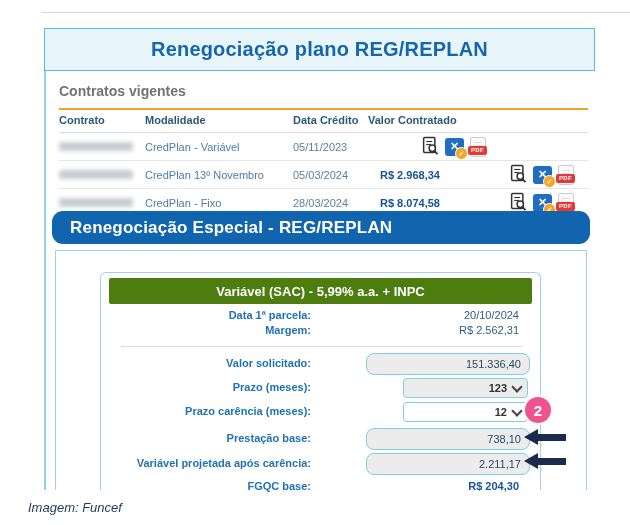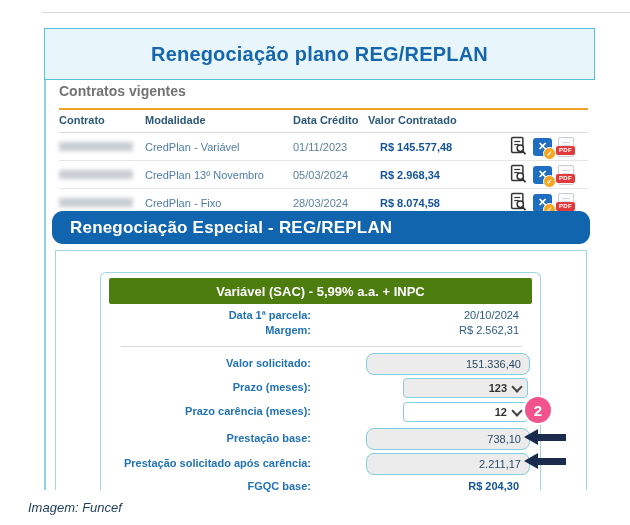--- a/index.html
+++ b/index.html
@@ -5,21 +5,21 @@
   html,body{margin:0;padding:0;background:#ffffff;}
   .stage{
     position:relative;width:630px;height:525px;overflow:hidden;
     font-family:"Liberation Sans",sans-serif;background:#fff;
   }
   .top-crop-line{position:absolute;left:42px;right:0;top:12px;height:1px;background:#d3d8dc;}
   .left-rule{position:absolute;left:44px;top:28px;width:2px;height:462px;background:#8ed3e6;}
 
   
   .title-box{
-    position:absolute;left:44px;top:28px;width:551px;height:52px;
+    position:absolute;left:44px;top:28px;width:551px;height:43px;
     background:#e8f6fb;border:1px solid #55c0da;box-sizing:border-box;
     display:flex;align-items:center;justify-content:center;
   }
   .title-box h1{margin:0;font-size:20px;font-weight:bold;color:#1566ad;letter-spacing:.2px;}
 
   
   .contracts-heading{position:absolute;left:59px;top:83px;margin:0;font-size:14px;font-weight:bold;color:#737373;}
   .orange-rule{position:absolute;left:59px;top:108px;width:529px;height:2px;background:#f0a32a;}
   .tbl{position:absolute;left:59px;top:112px;width:529px;font-size:11px;}
   .tr{display:grid;grid-template-columns:86px 148px 75px 132px 1fr;align-items:center;}
@@ -119,22 +119,21 @@
       <div class="td">Data Crédito</div>
       <div class="td">Valor Contratado</div>
       <div class="td"></div>
     </div>
 
     <div class="tr row">
       <div class="td">
           <div class="blur-chip"></div>
         </div>
       <div class="td modality">CredPlan - Variável</div>
-      <div class="td cdate">01/11/2023</div>
-      <div class="td cvalue">R$ 145.577,48</div>
+      <div class="td cdate">05/11/2023</div>
       <div class="td icons">
         <span class="ic">
           <svg width="18" height="20" viewBox="0 0 24 26">
               <rect x="3.5" y="1.5" width="15" height="20" rx="1.5" fill="none" stroke="#333" stroke-width="2"></rect>
               <line x1="7" y1="7" x2="15" y2="7" stroke="#333" stroke-width="1.6"></line>
               <line x1="7" y1="11" x2="13" y2="11" stroke="#333" stroke-width="1.6"></line>
               <circle cx="15" cy="16" r="4.2" fill="#fff" stroke="#333" stroke-width="2"></circle>
               <line x1="18" y1="19.4" x2="22" y2="24" stroke="#333" stroke-width="2.4"></line>
             </svg>
         </span>
@@ -239,21 +238,21 @@
 
     <div class="flabel" style="top:132px">Prazo carência (meses):</div>
     <div class="sel white" style="top:129px">
       <span>12</span>
       <span class="chev"></span>
     </div>
 
     <div class="flabel" style="top:159px">Prestação base:</div>
     <div class="inp" style="top:155px">738,10</div>
 
-    <div class="flabel" style="top:184px">Prestação solicitado após carência:</div>
+    <div class="flabel" style="top:184px">Variável projetada após carência:</div>
     <div class="inp" style="top:180px">2.211,17</div>
 
     <div class="flabel" style="top:207px">FGQC base:</div>
     <div class="fvalue bold" style="top:207px">R$ 204,30</div>
   </div>
 
   <div class="step-badge">2</div>
   <div class="note-arrow a1"></div>
   <div class="note-arrow a2"></div>
 

